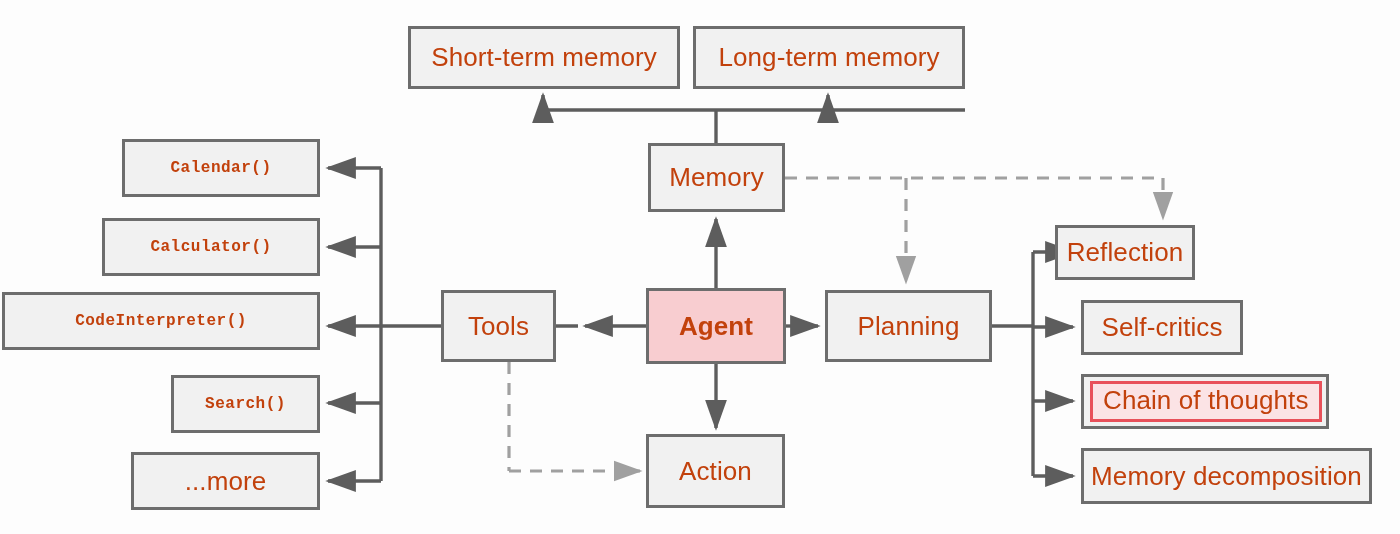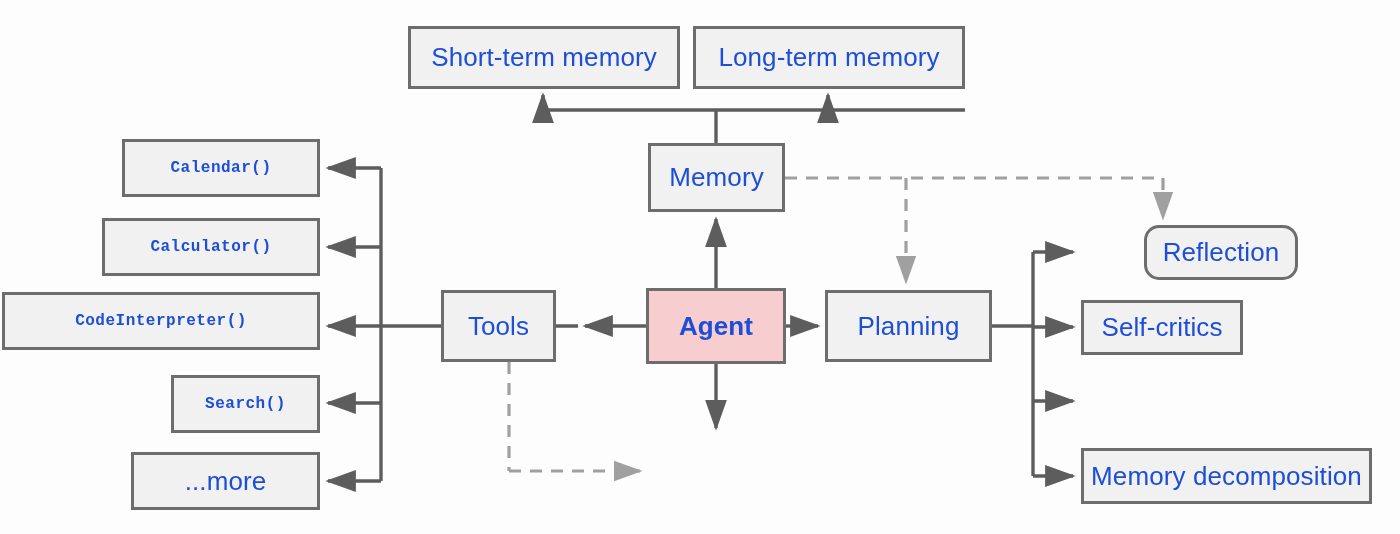--- a/index.html
+++ b/index.html
@@ -11,21 +11,21 @@
   }
   #stage{position:relative;width:1400px;height:534px;background:#fdfdfd;}
   svg#wires{position:absolute;left:0;top:0;width:1400px;height:534px;}
 
   .node{
     position:absolute;
     box-sizing:border-box;
     background:#f1f1f1;
     border:3px solid #6d6d6d;
     display:flex;align-items:center;justify-content:center;
-    color:#1d4ed8;
+    color:#c2410c;
     font-size:26px;
     letter-spacing:.1px;
     white-space:nowrap;
     z-index:3;
   }
   .node.mono{
     font-family:"Liberation Mono", monospace;
     font-weight:700;
     font-size:16px;
     letter-spacing:.5px;
@@ -117,40 +117,48 @@
   </div>
 
   <div class="node agent" style="left:646px;top:288px;width:140px;height:76px;">
     <span>Agent</span>
   </div>
 
   <div class="node" style="left:825px;top:290px;width:167px;height:72px;">
     <span>Planning</span>
   </div>
 
+  <div class="node" style="left:646px;top:434px;width:139px;height:74px;">
+    <span>Action</span>
+  </div>
 
   <div class="node mono" style="left:122px;top:139px;width:198px;height:58px;">
     <span>Calendar()</span>
   </div>
   <div class="node mono" style="left:2px;top:292px;width:318px;height:58px;">
     <span>CodeInterpreter()</span>
   </div>
   <div class="node mono" style="left:102px;top:218px;width:218px;height:58px;">
     <span>Calculator()</span>
   </div>
   <div class="node mono" style="left:171px;top:375px;width:149px;height:58px;">
     <span>Search()</span>
   </div>
   <div class="node" style="left:131px;top:452px;width:189px;height:58px;text-align:right;">
     <span>...more</span>
   </div>
 
-  <div class="node" style="left:1144px;top:225px;width:154px;height:55px;border-radius:15px;">
+  <div class="node" style="left:1055px;top:225px;width:140px;height:55px;">
     <span>Reflection</span>
   </div>
   <div class="node" style="left:1081px;top:300px;width:162px;height:55px;">
     <span>Self-critics</span>
+  </div>
+  <div class="node highlighted" style="left:1081px;top:374px;width:248px;height:55px;">
+    <span class="hl-inner">
+      <span>Chain of thoughts</span>
+    </span>
   </div>
   <div class="node" style="left:1081px;top:448px;width:291px;height:56px;">
     <span>Memory decomposition</span>
   </div>
 
 </div>
 
 </body></html>

